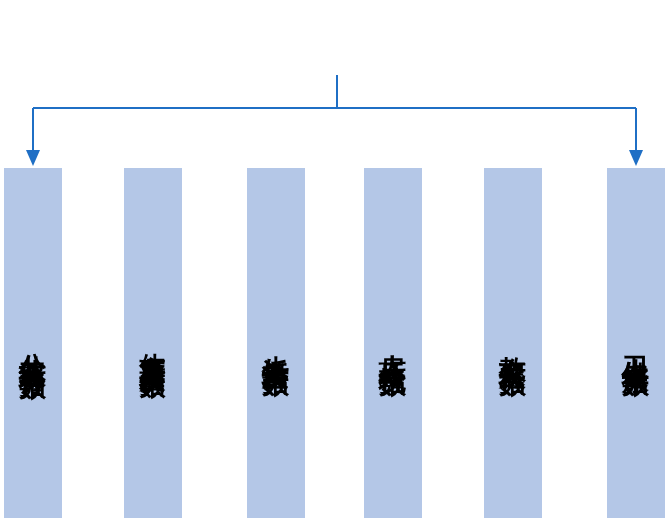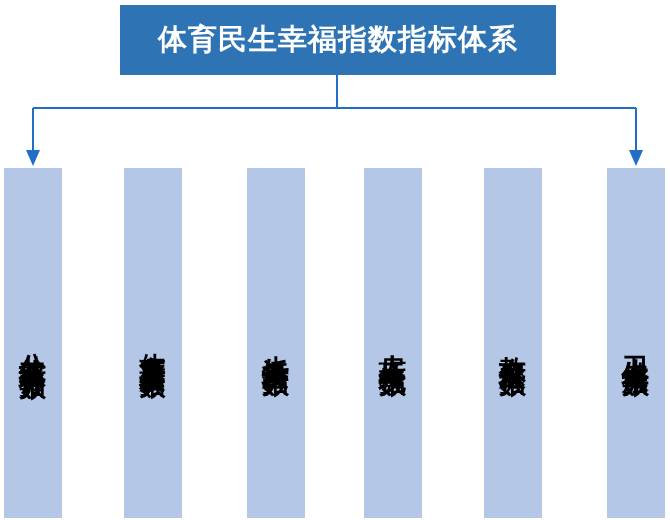--- a/index.html
+++ b/index.html
@@ -79,21 +79,20 @@
   .c2 .vtext {
     font-size: 26px;
     letter-spacing: 2px;
   }
 </style>
 </head>
 <body>
 
 <div class="canvas">
 
-  <div class="title-box">体育民生幸福指数指标体系</div>
 
   <svg class="connectors" width="670" height="520" viewBox="0 0 670 520" xmlns="http://www.w3.org/2000/svg">
 
     <line x1="337" y1="75" x2="337" y2="108"></line>
 
     <line x1="33" y1="108" x2="636" y2="108"></line>
 
     <line x1="33" y1="108" x2="33" y2="152"></line>
     <polygon points="26,150 40,150 33,166"></polygon>
 

